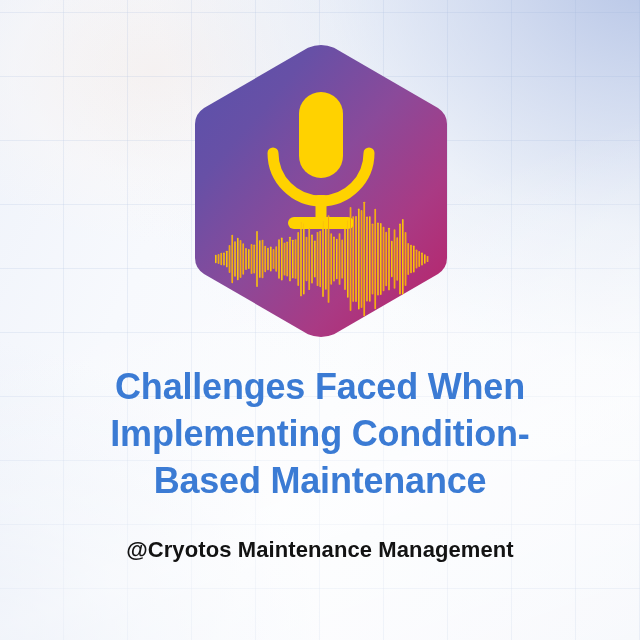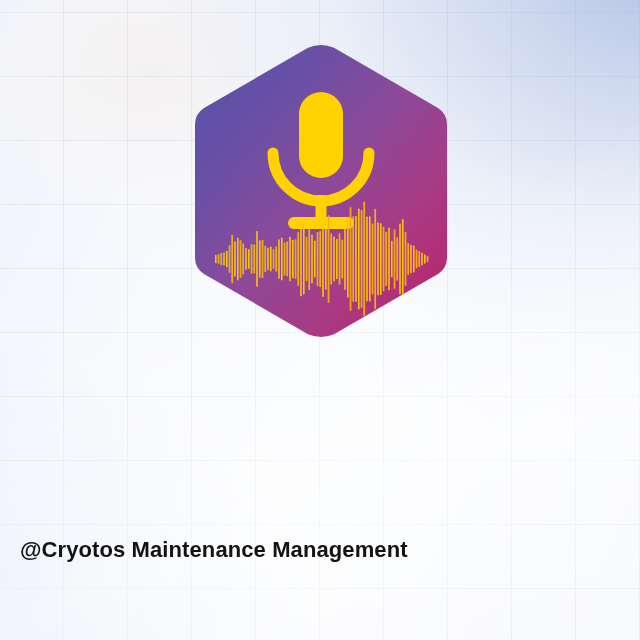--- a/index.html
+++ b/index.html
@@ -66,21 +66,21 @@
   #title{
     position:absolute;left:50%;top:364px;transform:translateX(-50%);
     width:600px;text-align:center;
     color:#3b7bd4;
     font-size:36px;line-height:1.30;
     font-weight:700;letter-spacing:-.2px;
     white-space:pre-line;
   }
   #subtitle{
     position:absolute;left:50%;top:536px;transform:translateX(-50%);
-    width:600px;text-align:left;
+    width:600px;text-align:center;
     color:#131313;
     font-size:22px;line-height:1.25;font-weight:700;
     letter-spacing:.1px;
   }
 </style>
 </head>
 <body>
 
 <div id="card">
 
@@ -207,16 +207,19 @@
             <rect x="220.75" y="204.49" width="1.55" height="19.01" rx="0.7"></rect>
             <rect x="223.50" y="206.03" width="1.55" height="15.93" rx="0.7"></rect>
             <rect x="226.25" y="207.51" width="1.55" height="12.97" rx="0.7"></rect>
             <rect x="229.00" y="209.28" width="1.55" height="9.44" rx="0.7"></rect>
             <rect x="231.75" y="210.89" width="1.55" height="6.22" rx="0.7"></rect>
           </g>
       </g>
     </svg>
   </div>
 
+  <div id="title">Challenges Faced When
+Implementing Condition-
+Based Maintenance</div>
 
   <div id="subtitle">@Cryotos Maintenance Management</div>
 
 </div>
 
 </body></html>

